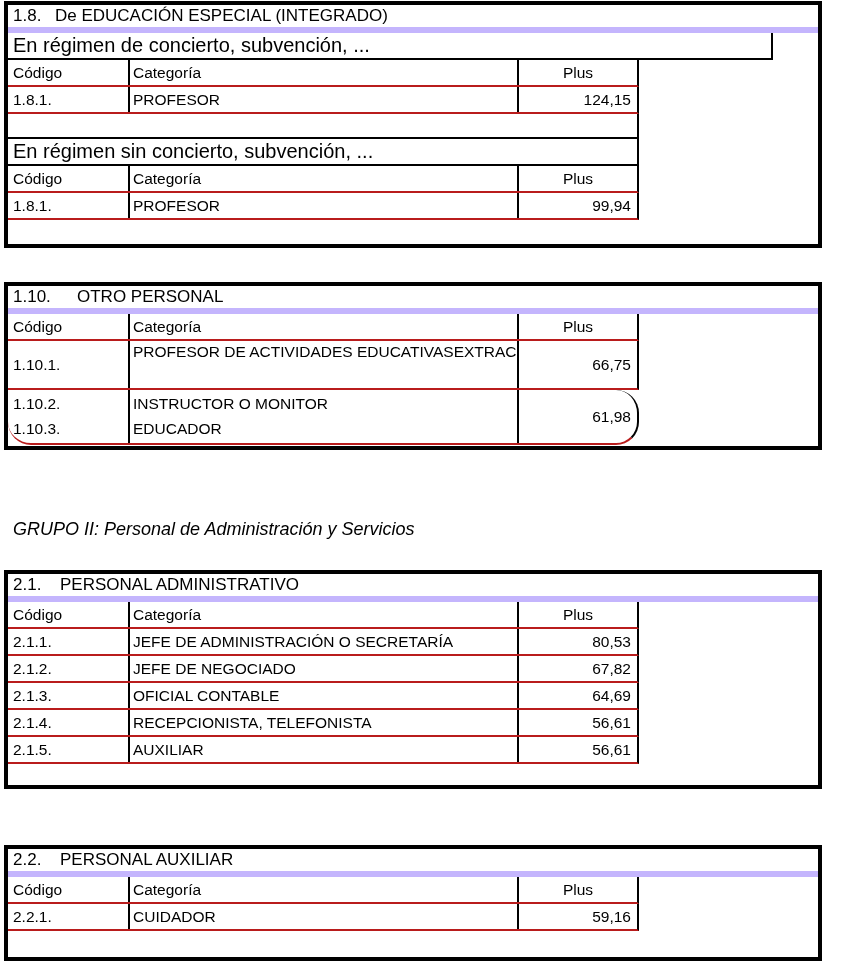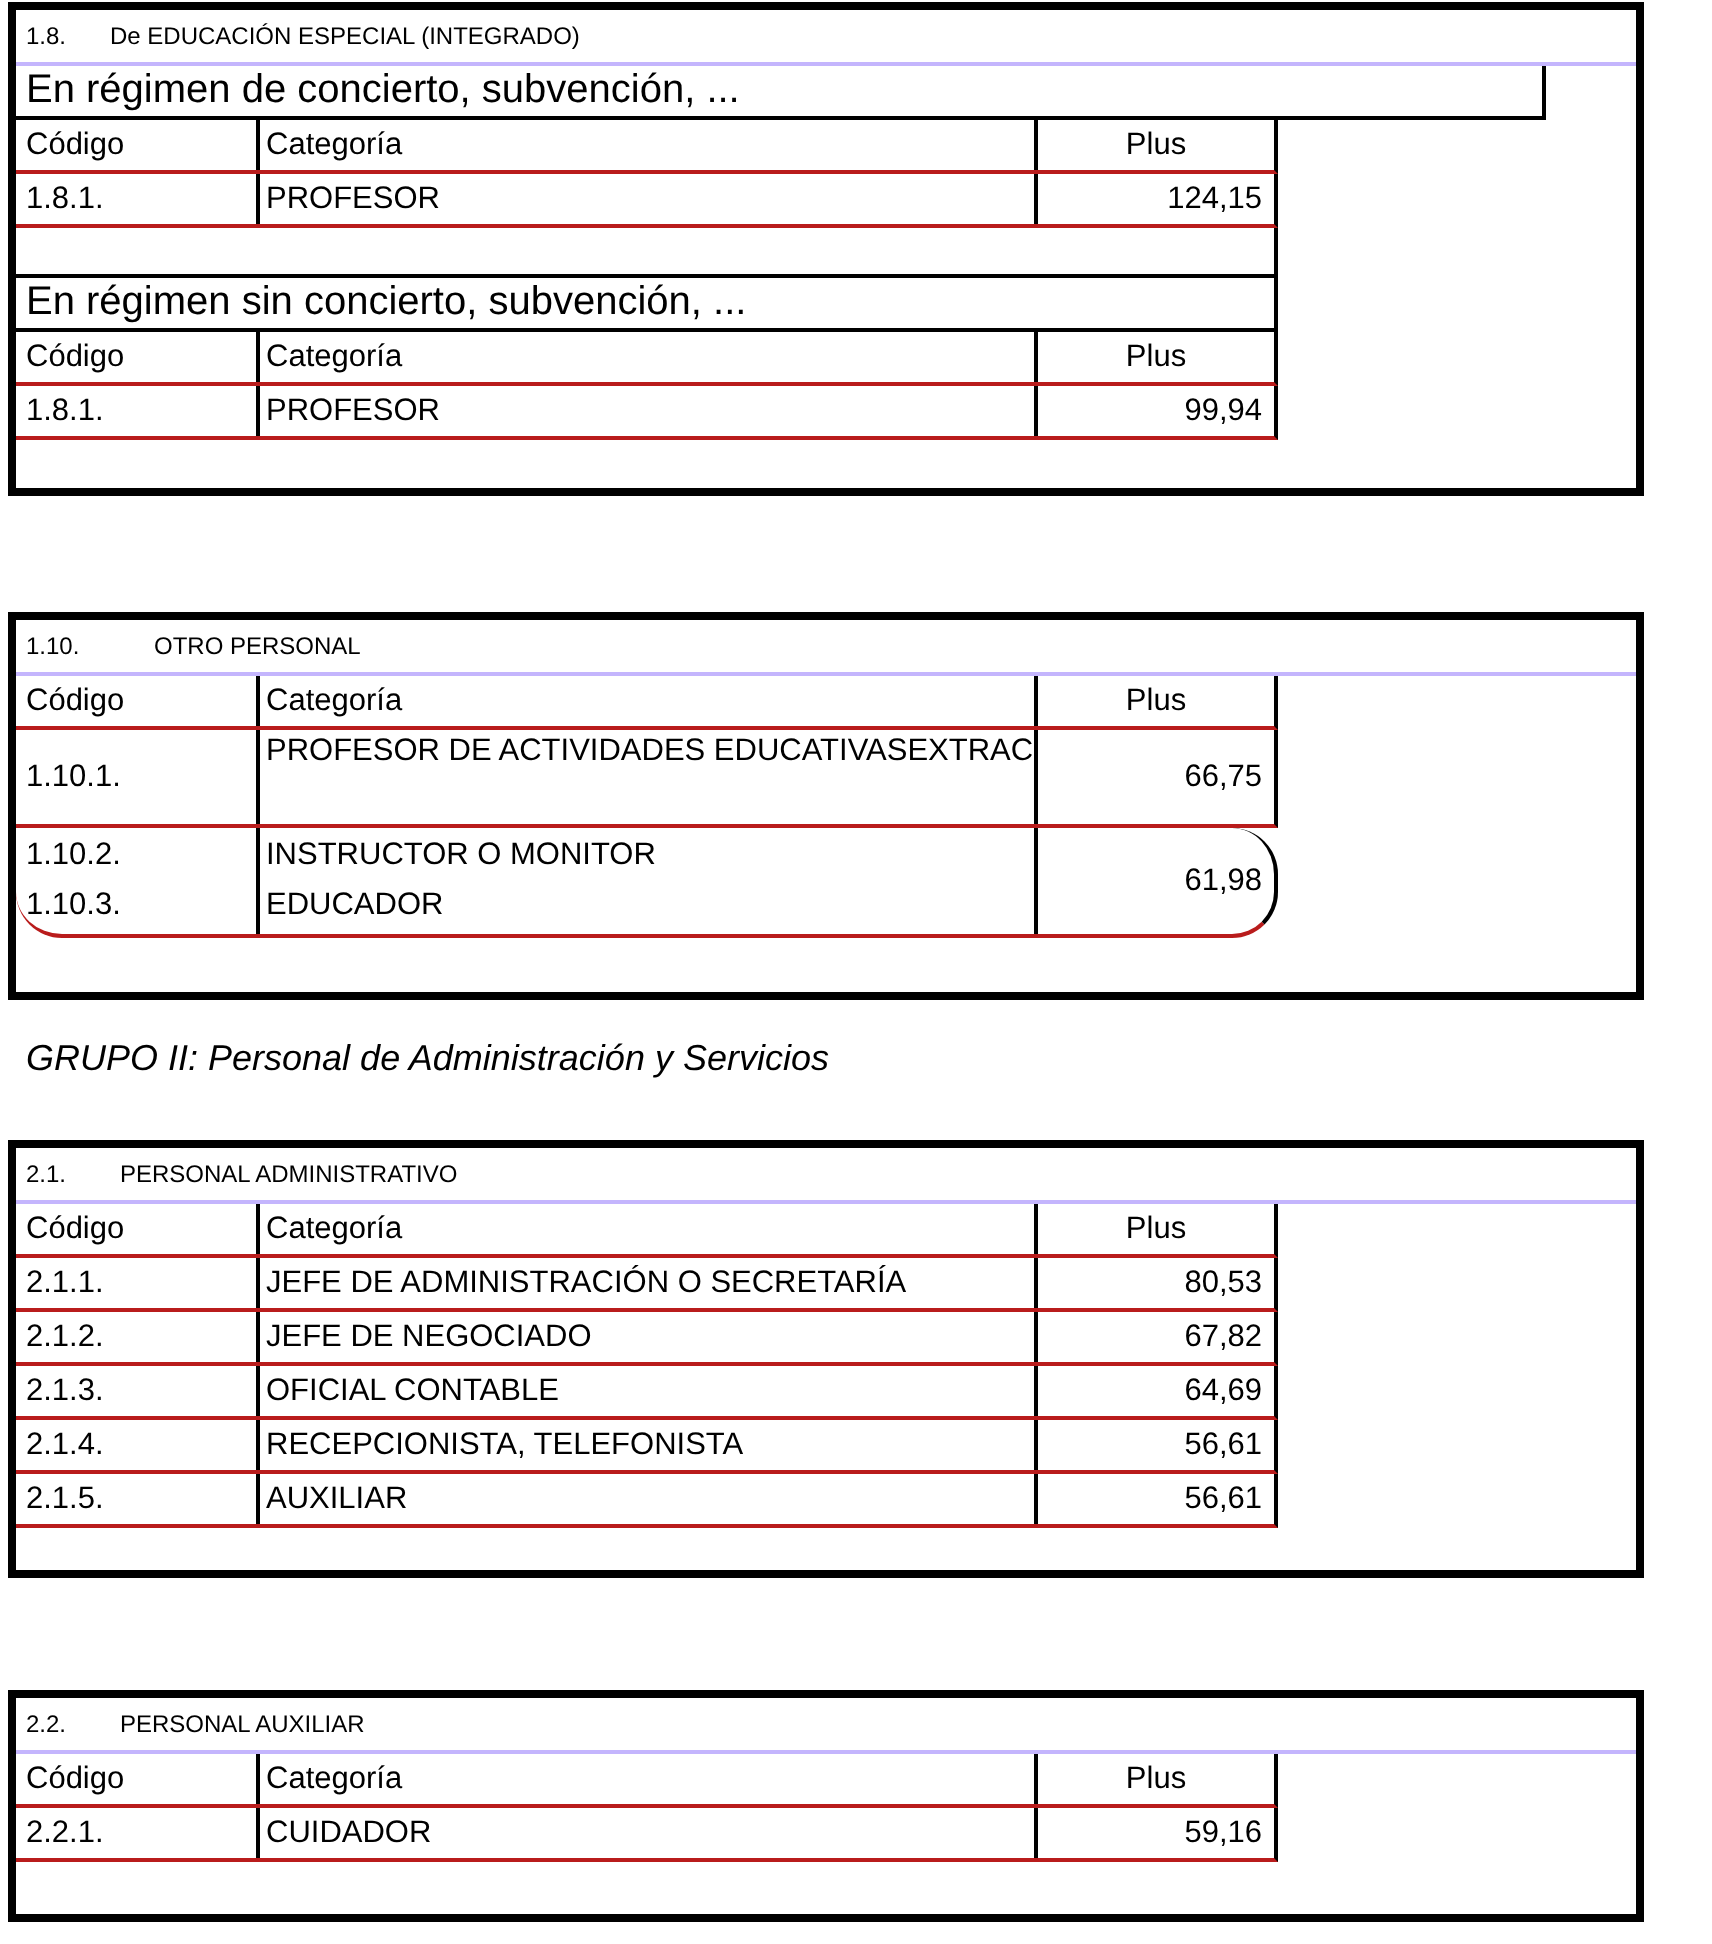--- a/index.html
+++ b/index.html
@@ -7,27 +7,27 @@
     width:856px;height:972px;background:#ffffff;color:#000;
     font-family:"Liberation Sans","DejaVu Sans",sans-serif;
     position:relative;overflow:hidden;
   }
   *{box-sizing:border-box;}
   .block{
     position:absolute;left:4px;width:818px;
     border:4px solid #000;background:#fff;
   }
   #t1{top:1px;height:247px;}
-  #t2{top:306px;height:194px;}
+  #t2{top:282px;height:168px;}
   #t3{top:570px;height:219px;}
   #t4{top:845px;height:116px;}
   .titleRow{
-    height:28px;border-bottom:2px solid #c4b5fd;
+    height:28px;border-bottom:6px solid #c4b5fd;
     display:flex;align-items:center;padding-left:5px;
-    font-size:12px;white-space:nowrap;
+    font-size:17px;white-space:nowrap;
   }
   .tnum{display:inline-block;flex:none;}
   #t1 .tnum{width:42px;}
   #t2 .tnum{width:64px;}
   #t3 .tnum,#t4 .tnum{width:47px;}
   .subRow{
     height:27px;border-bottom:2px solid #000;border-right:2px solid #000;
     display:flex;align-items:center;padding-left:5px;
     font-size:20px;white-space:nowrap;
   }

